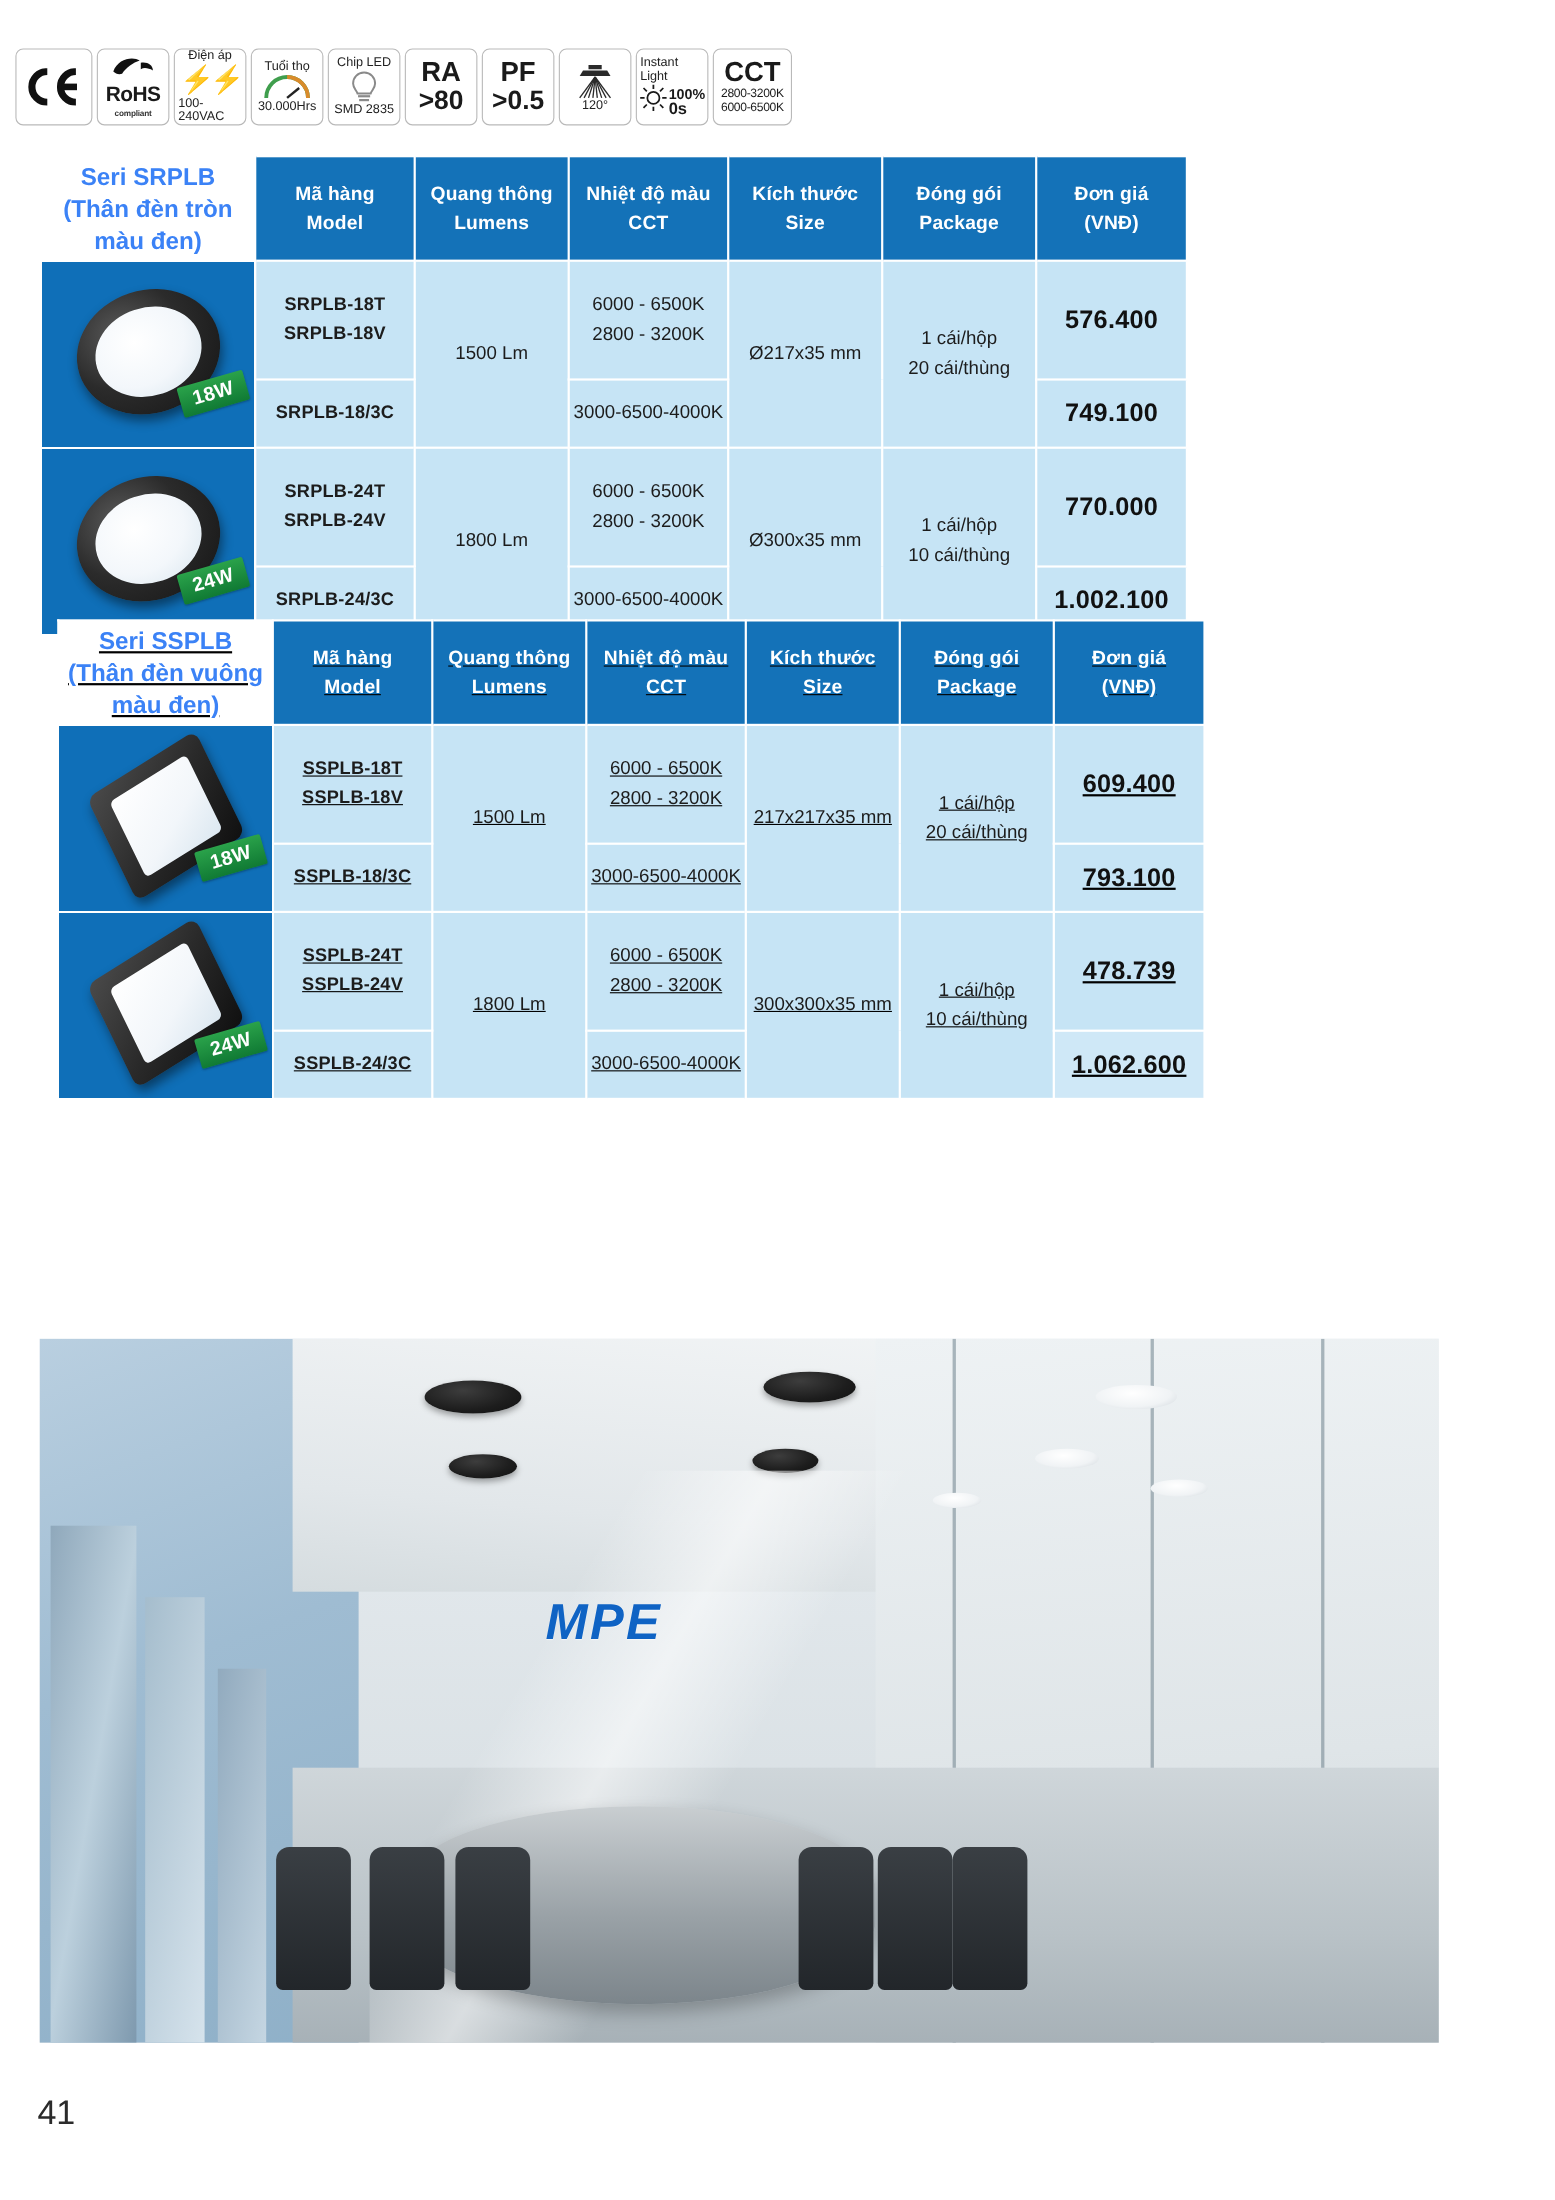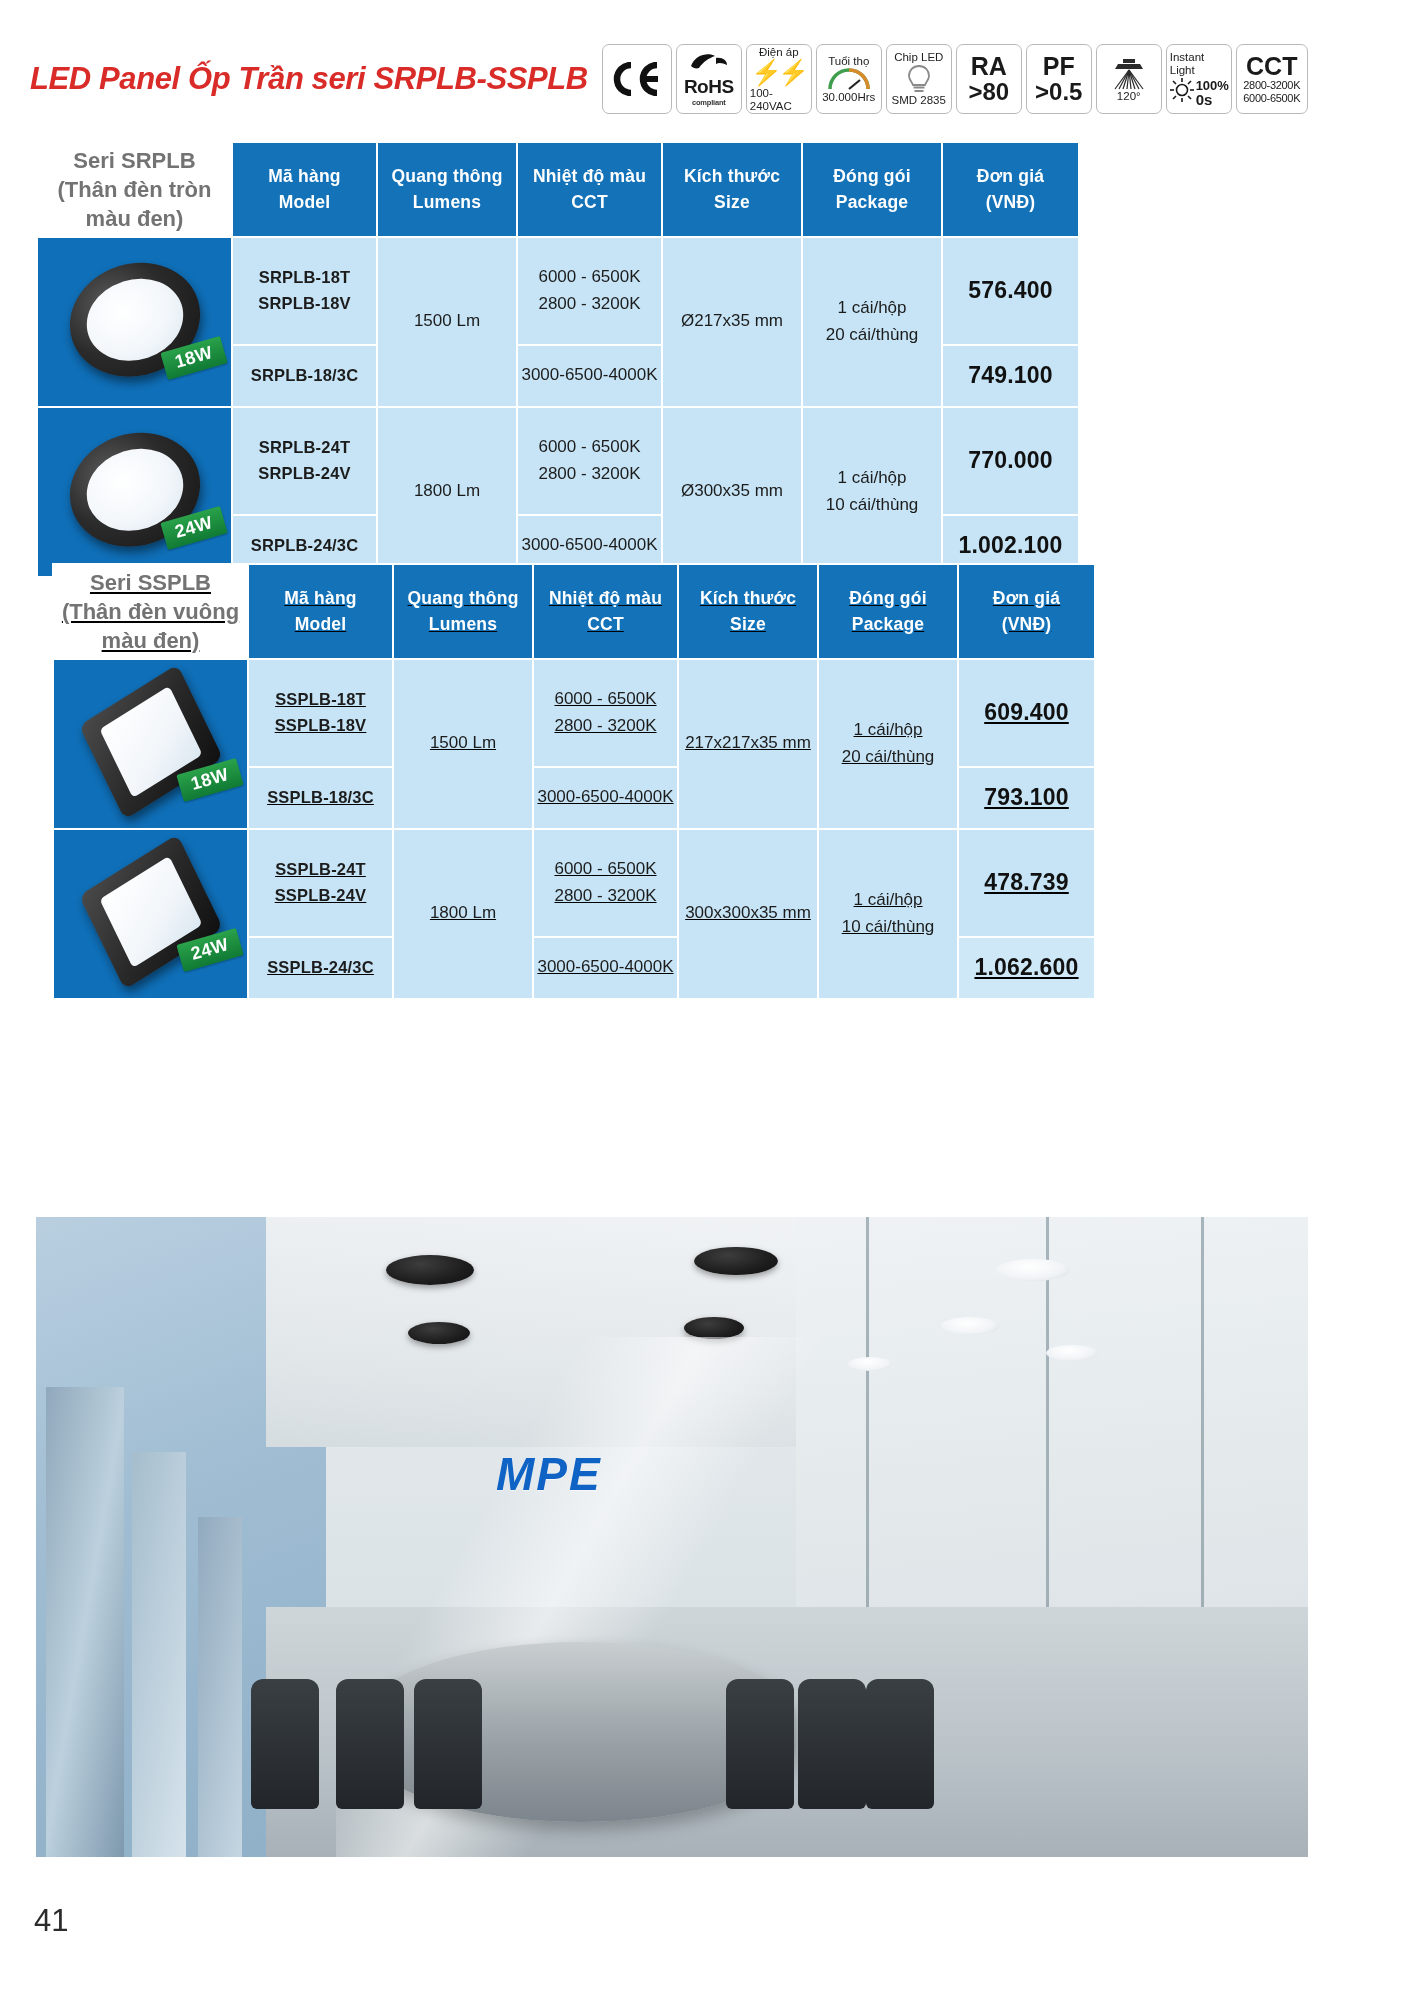--- a/index.html
+++ b/index.html
@@ -62,21 +62,21 @@
   
   .tbl-wrap { position: absolute; }
   .tbl-wrap.t1 { left: 36px; top: 141px; width: 1042px; }
   .tbl-wrap.t2 { left: 52px; top: 563px; width: 1042px; text-decoration: underline; }
 
   table.price { border-collapse: collapse; width: 1042px; table-layout: fixed; }
   table.price td, table.price th { border: 2px solid #ffffff; }
 
   .serihead {
     background: #ffffff;
-    color: #737373;
+    color: #3b82f6;
     font-size: 22px;
     font-weight: bold;
     text-align: center;
     line-height: 1.32;
     vertical-align: middle;
     border-color: #fff;
     padding: 0 4px;
   }
   .colhead {
     background: #1472b8;
@@ -216,21 +216,20 @@
     position: absolute; left: 34px; top: 1903px;
     font-size: 31px; color: #2b2b2b; font-weight: normal;
   }
 </style>
 </head>
 <body>
 
 <div class="page">
 
   <div class="header">
-    <div class="page-title">LED Panel Ốp Trần seri SRPLB-SSPLB</div>
 
     <div class="badges">
 
       <div class="badge ce">
         <span class="ce-mark">
           <svg width="52" height="34" viewBox="0 0 52 34">
             <path d="M20 3 A14 14 0 1 0 20 31" stroke="#111" stroke-width="6.5" fill="none" stroke-linecap="butt"></path>
             <path d="M46 3 A14 14 0 1 0 46 31" stroke="#111" stroke-width="6.5" fill="none"></path>
             <rect x="33" y="14" width="14" height="6" fill="#111"></rect>
           </svg>

